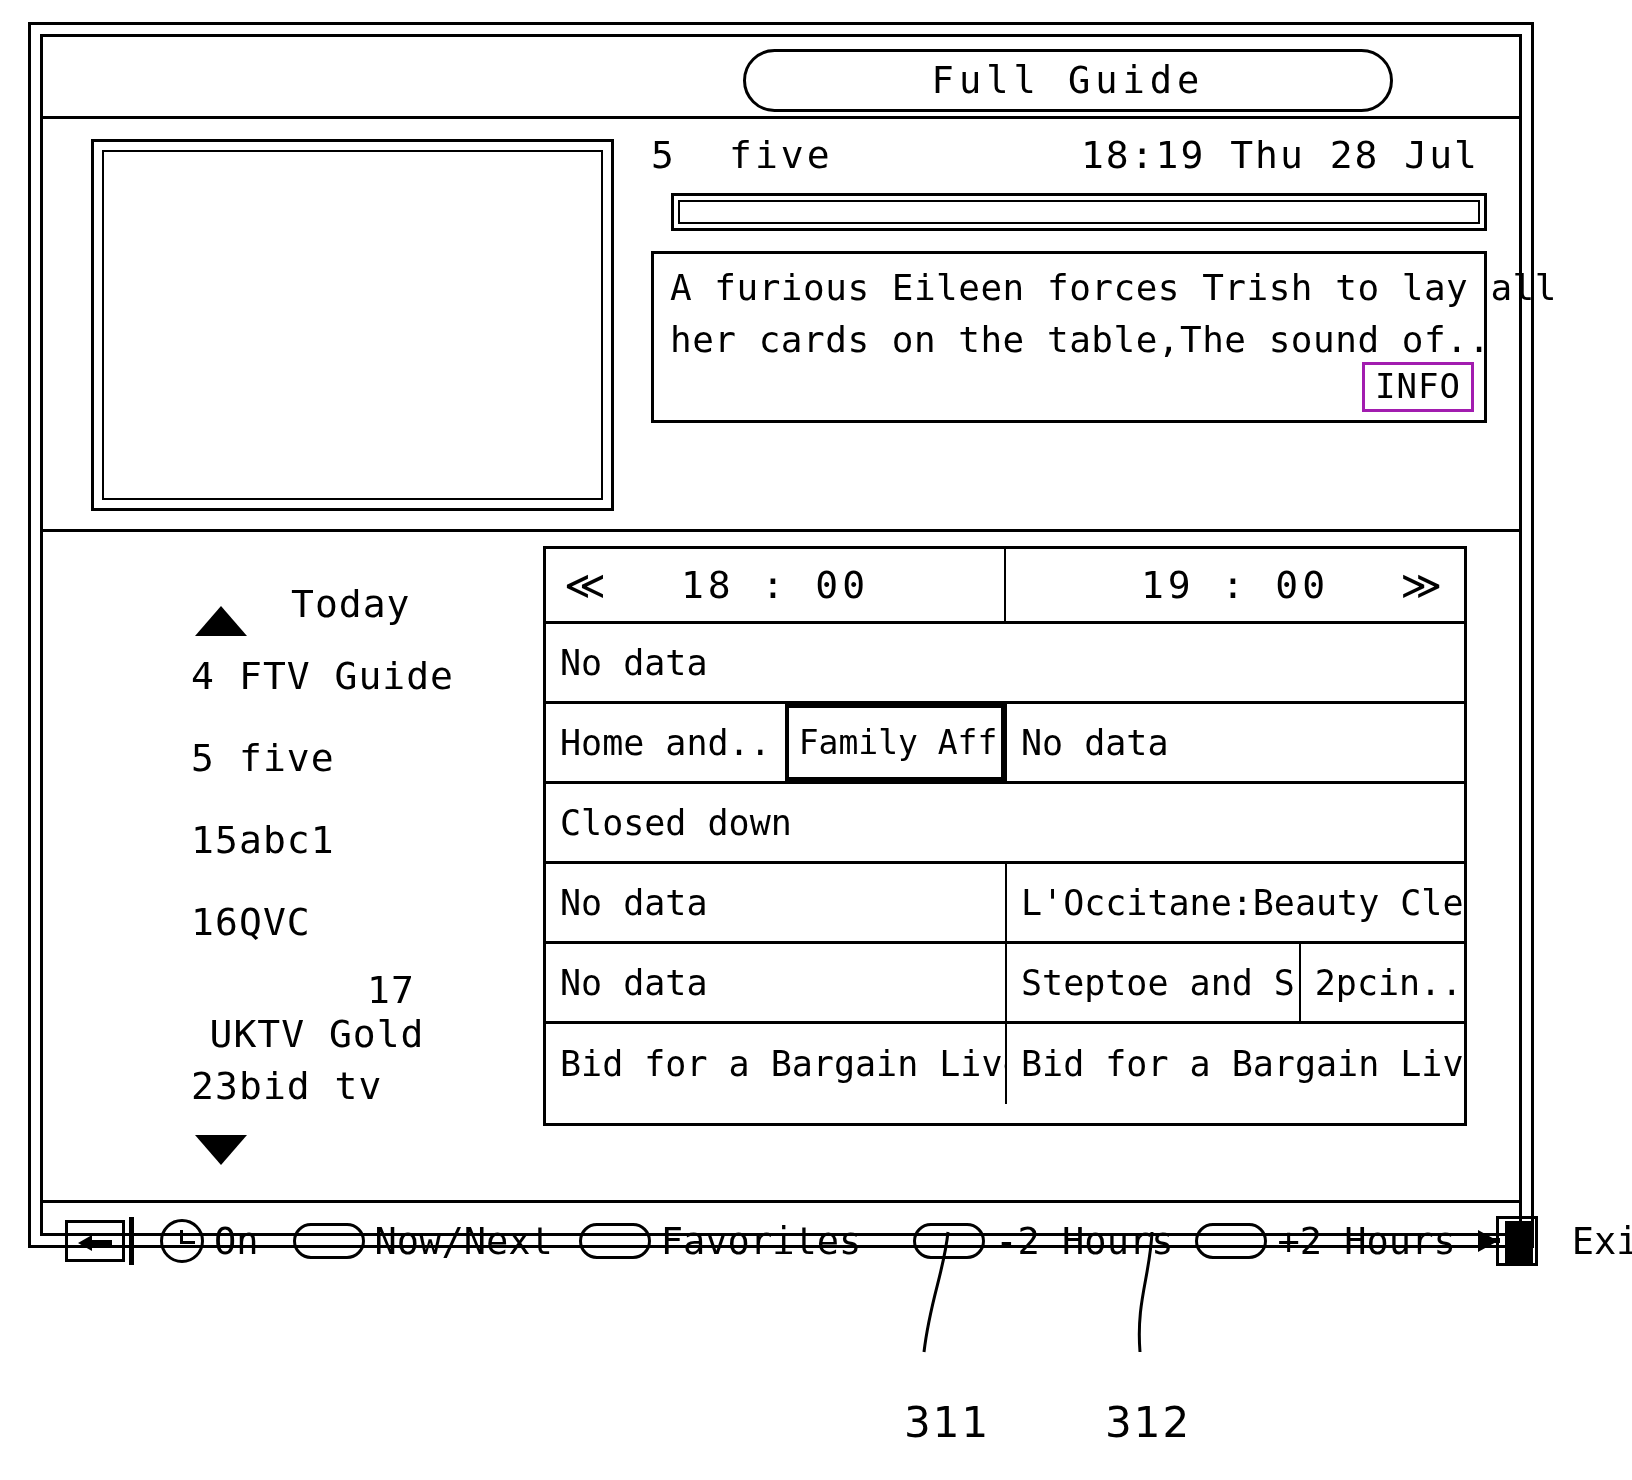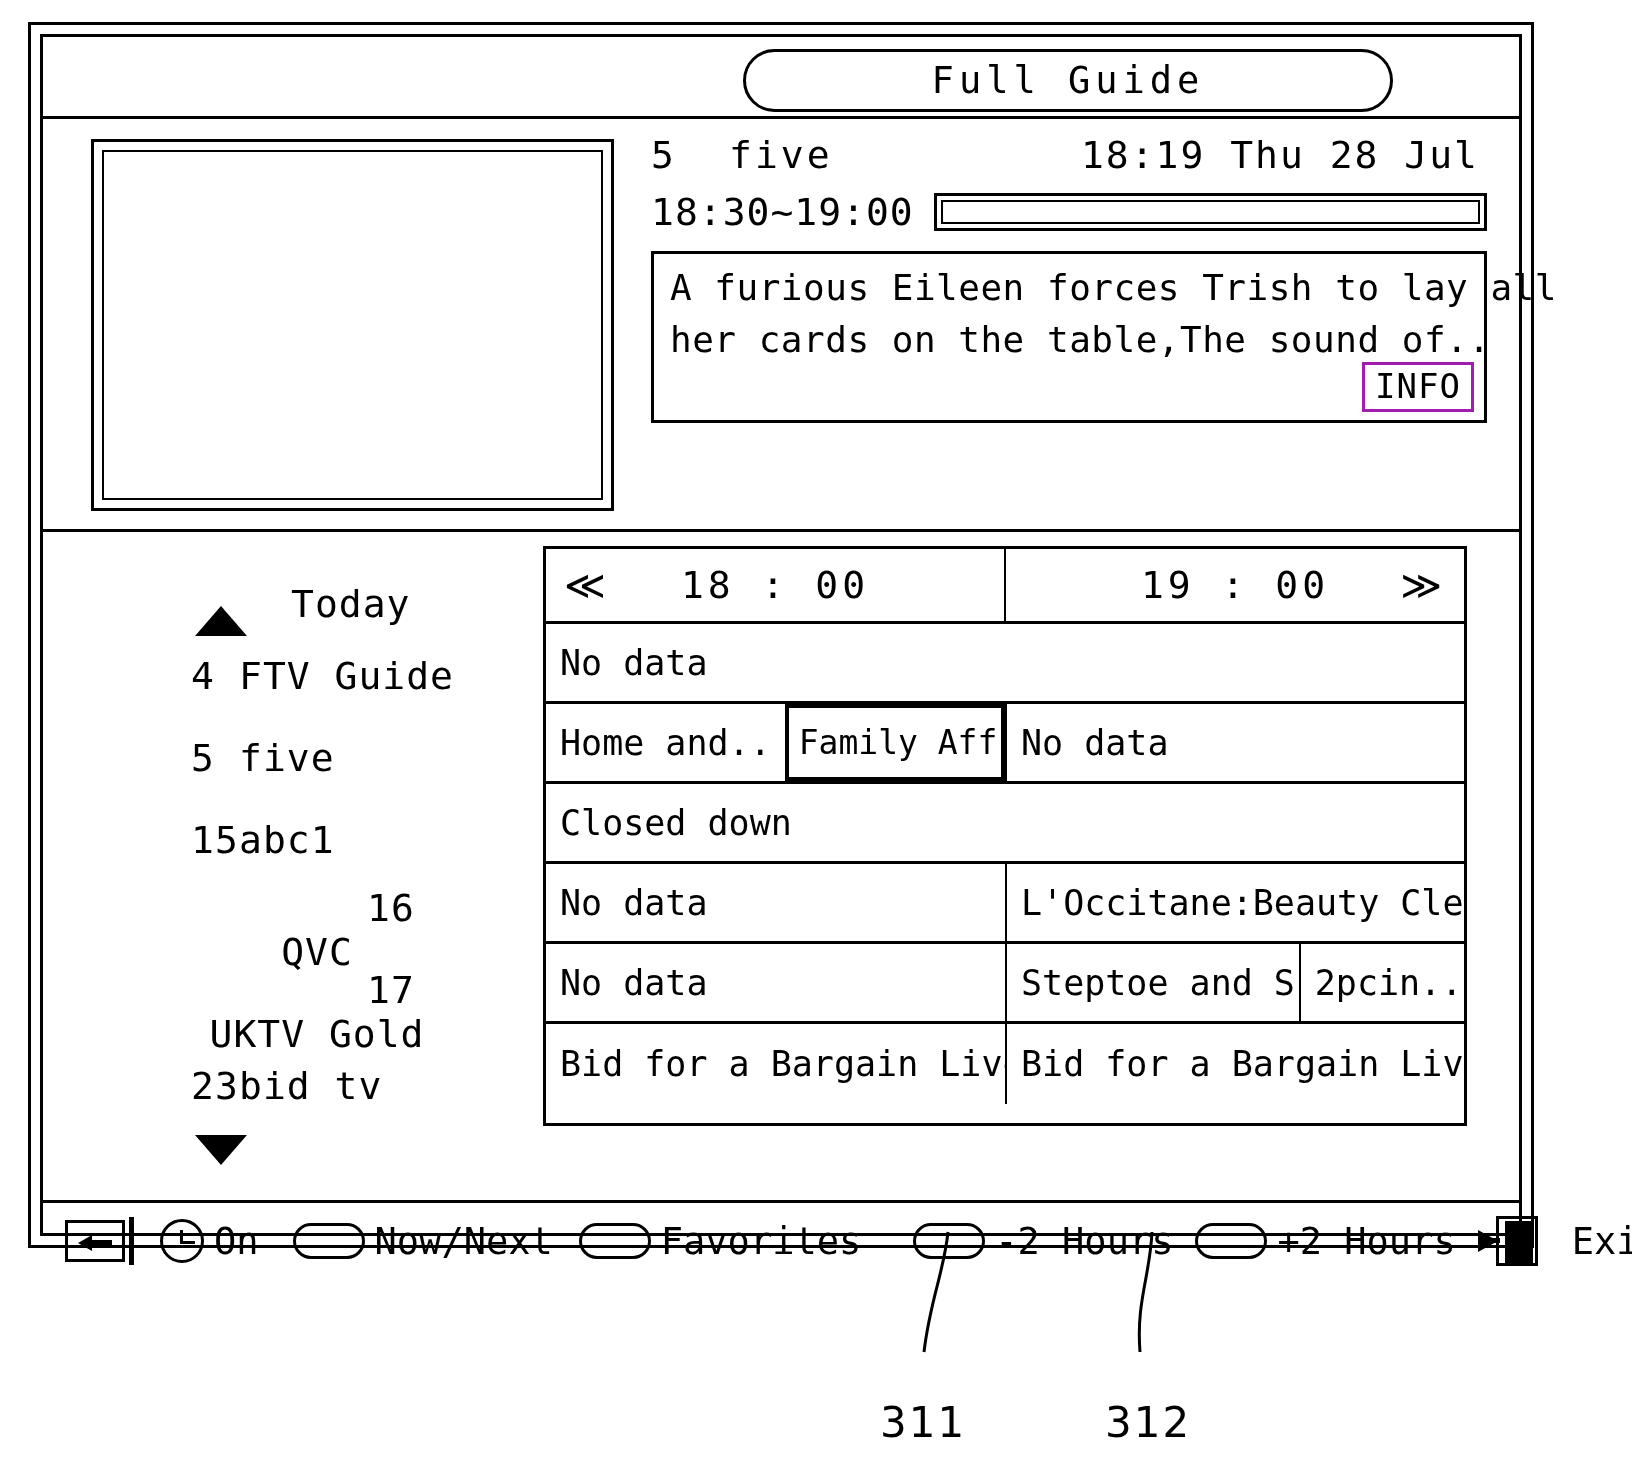--- a/index.html
+++ b/index.html
@@ -402,21 +402,21 @@
     background: #000;
   }
 
   
   .ref-num {
     position: absolute;
     font-size: 42px;
     letter-spacing: 2px;
     font-family: "DejaVu Sans", "Liberation Sans", sans-serif;
   }
-  #ref-311 { left: 880px; top: 1398px; }
+  #ref-311 { left: 904px; top: 1398px; }
   #ref-312 { left: 1105px; top: 1398px; }
   #leaders { position: absolute; left: 0; top: 0; pointer-events: none; }
 </style>
 </head>
 <body>
 
 <div id="screen-frame">
   <div id="screen-inner">
 
     <div id="title-region">
@@ -433,21 +433,20 @@
 
       <div id="info-right">
 
         <div id="chan-line">
           <span id="chan-num">5</span><span id="chan-name">five</span>
           <span id="clock-line">18:19 Thu 28 Jul</span>
         </div>
 
 
         <div id="time-row">
-          <span id="time-range">18:30~19:00</span>
           <div id="progress-outer">
             <div class="pin"></div>
           </div>
         </div>
 
         <div id="desc-box">
           <div class="line">A furious Eileen forces Trish to lay all</div>
           <div class="line">her cards on the table,The sound of..</div>
           <div id="info-btn">INFO</div>
         </div>
@@ -467,21 +466,21 @@
             <span class="nm">FTV Guide</span>
           </div>
           <div class="chan-row" style="top: 190px;">
             <span class="num">5</span>
             <span class="nm">five</span>
           </div>
           <div class="chan-row" style="top: 272px;">
             <span class="num">15</span>
             <span class="nm">abc1</span>
           </div>
-          <div class="chan-row" style="top: 354px; flex-direction: column;">
+          <div class="chan-row" style="top: 354px;">
             <span class="num">16</span>
             <span class="nm">QVC</span>
           </div>
           <div class="chan-row" style="top: 436px; flex-direction: column;">
             <span class="num">17</span>
             <span class="nm">UKTV Gold</span>
           </div>
           <div class="chan-row" style="top: 518px;">
             <span class="num">23</span>
             <span class="nm">bid tv</span>

